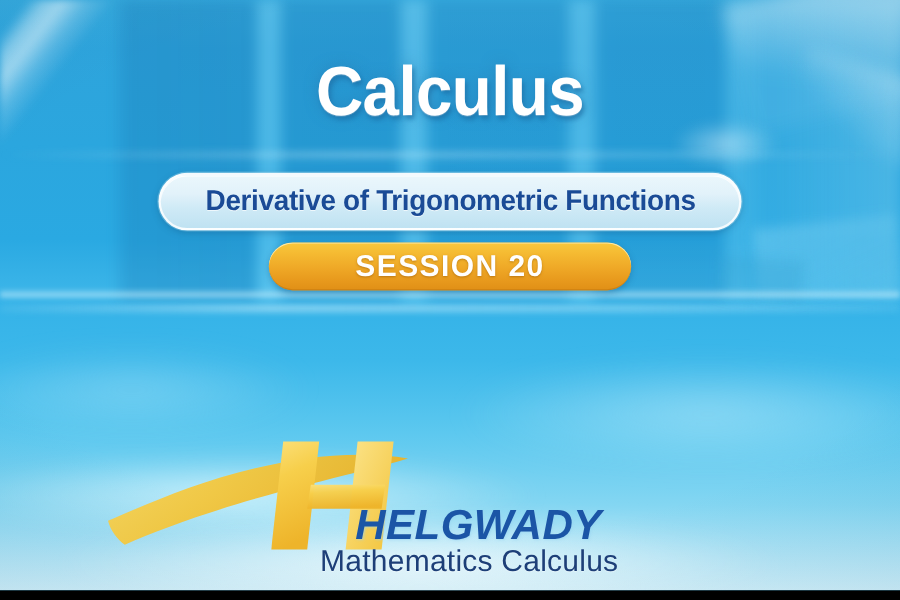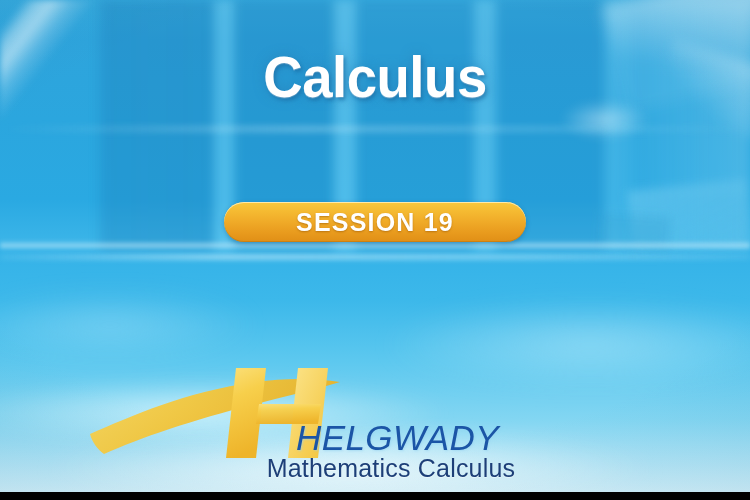--- a/index.html
+++ b/index.html
@@ -295,21 +295,21 @@
     text-shadow:
       1px 1px 0 rgba(208,150,15,.75),
       2px 2px 4px rgba(25,95,145,.45);
     white-space: nowrap;
   }
   .logo-helgwady {
     position: absolute;
     left: 86px;
     top: 50px;
     font-size: 35px;
-    font-weight: normal;
+    font-weight: bold;
     font-style: italic;
     color: #1b55a6;
     letter-spacing: 0.4px;
     text-shadow: 1px 1px 2px rgba(150,210,240,.55);
     white-space: nowrap;
   }
   .logo-tagline {
     position: absolute;
     left: 16px;
     top: 86px;
@@ -340,23 +340,26 @@
   <div class="bg-hline-a"></div>
   <div class="bg-hline-b"></div>
   <div class="bg-foam-4"></div>
   <div class="bg-foam-3"></div>
   <div class="bg-foam-1"></div>
   <div class="bg-foam-2"></div>
   <div class="bg-layer bg-vignette"></div>
 
   <div class="title">Calculus</div>
 
+  <div class="subtitle-pill">
+    <span class="subtitle-text">Derivative of Trigonometric Functions</span>
+  </div>
 
   <div class="session-badge">
-    <span class="session-text">SESSION 19</span>
+    <span class="session-text">SESSION 20</span>
   </div>
 
   <div class="logo">
     <div class="logo-inner">
 
       <svg class="logo-swoosh" viewBox="0 0 260 84">
         <defs>
           <linearGradient id="swGrad" x1="0" y1="0" x2="1" y2="0.4">
             <stop offset="0%" stop-color="#f8d65c"></stop>
             <stop offset="45%" stop-color="#f3c63c"></stop>

